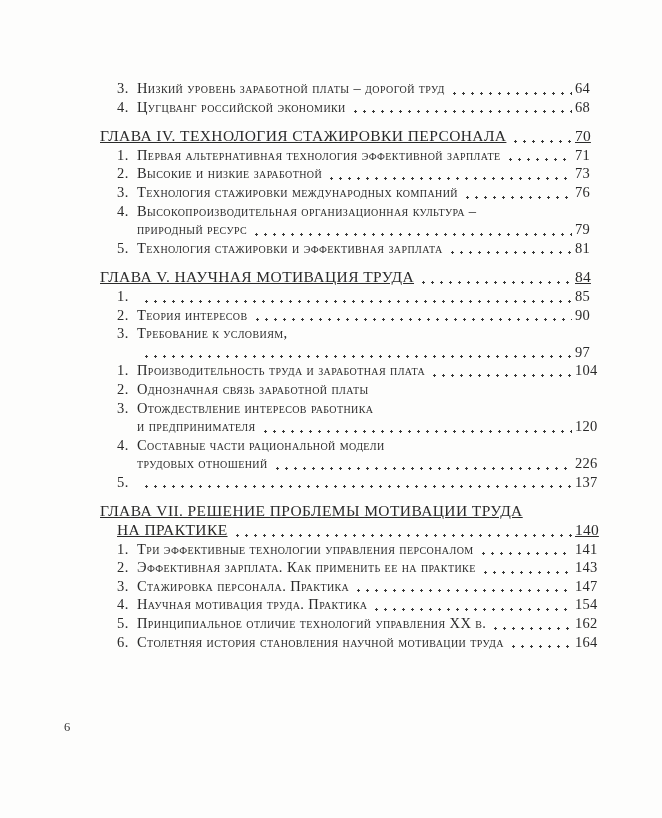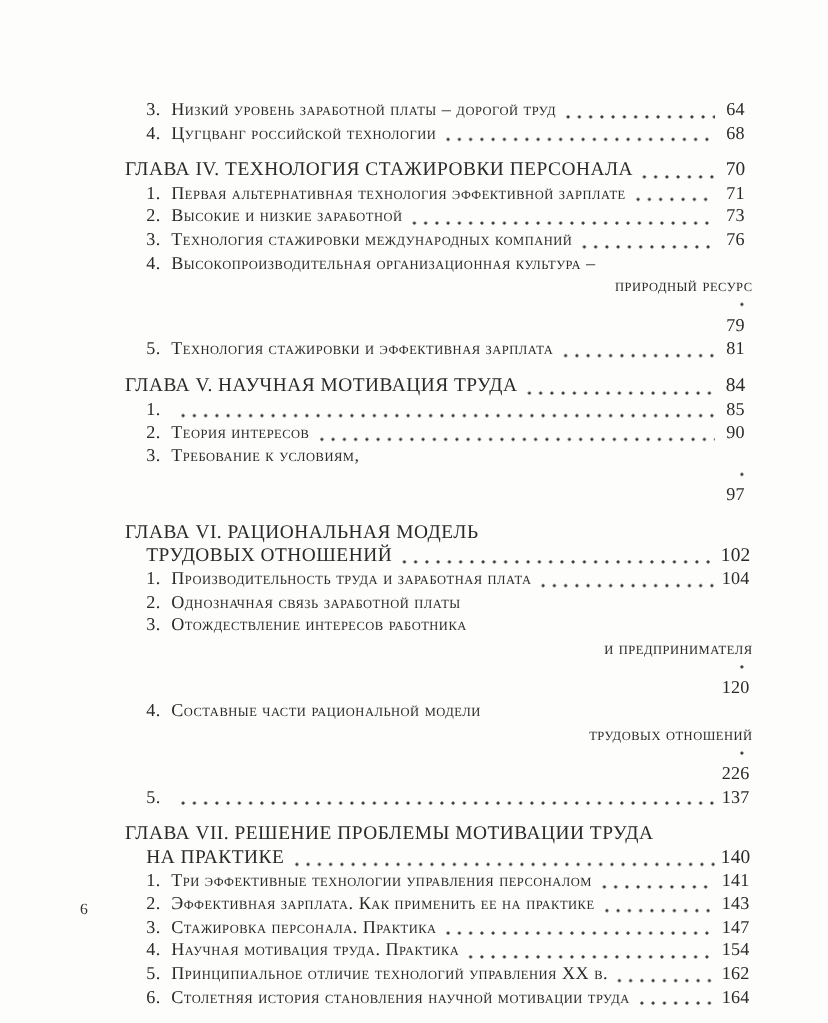--- a/index.html
+++ b/index.html
@@ -20,34 +20,35 @@
     position: absolute;
     left: 100px;
     right: 60px;
     top: 79px;
   }
   .entry { margin: 0; }
   .entry.chapter {
     margin-top: 11px;
     font-size: 15.5px;
     letter-spacing: 0.4px;
+    text-decoration: underline;
   }
   .entry.item {
     font-size: 14.5px;
     font-variant: small-caps;
     letter-spacing: 0.4px;
   }
   .row {
     display: flex;
     align-items: flex-end;
     line-height: 18.6px;
     white-space: nowrap;
   }
   .entry.item .row       { padding-left: 17px; }
-  .entry.item .row.cont  { padding-left: 37px; flex-direction: column; }
+  .entry.item .row.cont  { padding-left: 37px; }
   .entry.chapter .row.cont { padding-left: 17px; }
   .num {
     flex: 0 0 20px;
     width: 20px;
   }
   .title {
     flex: 0 0 auto;
     white-space: nowrap;
   }
   .leader {
@@ -57,21 +58,21 @@
     align-self: flex-end;
     margin: 0 3px 3px 5px;
     background-image: radial-gradient(circle, #343434 1.05px, rgba(0,0,0,0) 1.35px);
     background-size: 9px 3px;
     background-repeat: repeat-x;
     background-position: left center;
   }
   .pageno {
     flex: 0 0 auto;
     min-width: 27px;
-    text-align: center;
+    text-align: left;
     font-variant: normal;
     letter-spacing: 0.2px;
   }
   .footer-num {
     position: absolute;
     left: 64px;
     top: 720px;
     font-size: 12.5px;
     color: #333333;
   }
@@ -85,21 +86,21 @@
         <div class="row">
           <span class="num">3.</span>
           <span class="title">Низкий уровень заработной платы – дорогой труд</span>
           <span class="leader"></span>
           <span class="pageno">64</span>
         </div>
       </div>
       <div class="entry item">
         <div class="row">
           <span class="num">4.</span>
-          <span class="title">Цугцванг российской технологии</span>
+          <span class="title">Цугцванг российской экономики</span>
           <span class="leader"></span>
           <span class="pageno">68</span>
         </div>
       </div>
       <div class="entry chapter">
         <div class="row">
           <span class="title">ГЛАВА IV. ТЕХНОЛОГИЯ СТАЖИРОВКИ ПЕРСОНАЛА</span>
           <span class="leader"></span>
           <span class="pageno">70</span>
         </div>
@@ -170,30 +171,20 @@
         </div>
       </div>
       <div class="entry item">
         <div class="row">
           <span class="num">3.</span>
           <span class="title">Требование к условиям,</span>
         </div>
         <div class="row cont">
           <span class="leader"></span>
           <span class="pageno">97</span>
-        </div>
-      </div>
-      <div class="entry chapter">
-        <div class="row">
-          <span class="title">ГЛАВА VI. РАЦИОНАЛЬНАЯ МОДЕЛЬ</span>
-        </div>
-        <div class="row cont">
-          <span class="title">ТРУДОВЫХ ОТНОШЕНИЙ</span>
-          <span class="leader"></span>
-          <span class="pageno">102</span>
         </div>
       </div>
       <div class="entry item">
         <div class="row">
           <span class="num">1.</span>
           <span class="title">Производительность труда и заработная плата</span>
           <span class="leader"></span>
           <span class="pageno">104</span>
         </div>
       </div>

